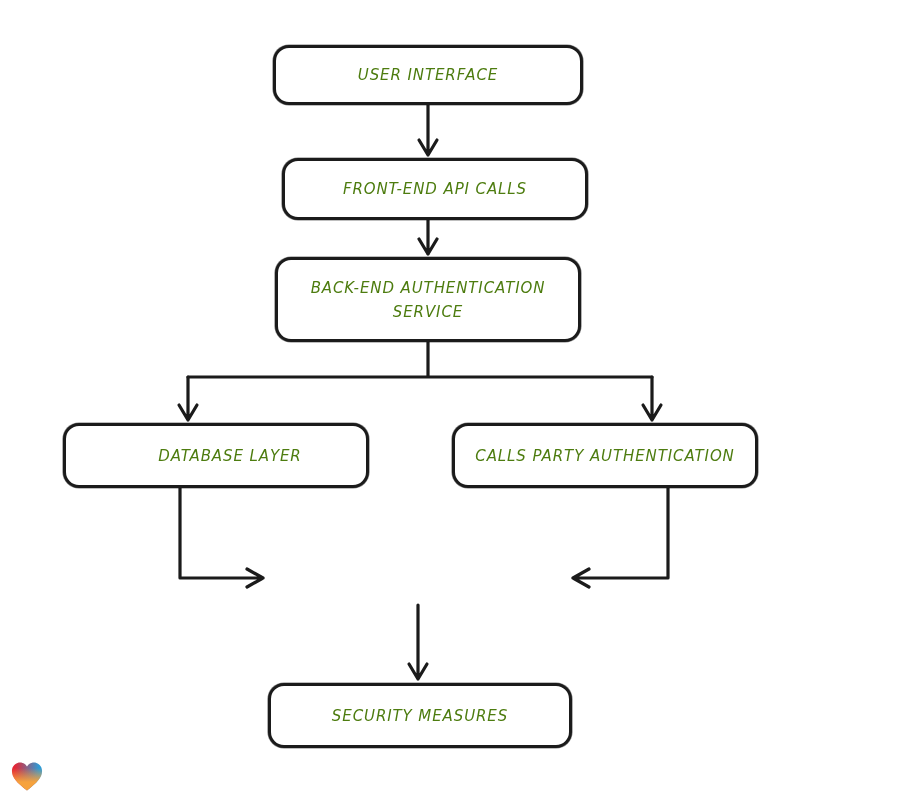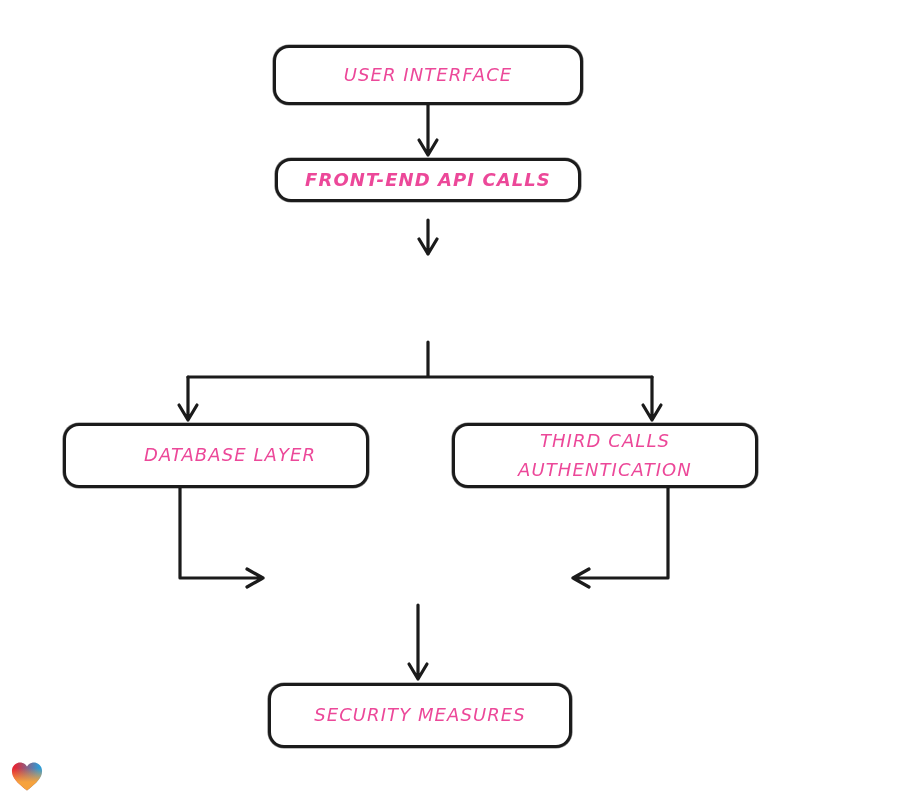--- a/index.html
+++ b/index.html
@@ -6,29 +6,29 @@
   #canvas{
     position:relative;width:911px;height:810px;background:#ffffff;overflow:hidden;
     font-family:"DejaVu Sans",sans-serif;
   }
   .node{
     position:absolute;background:#ffffff;border:3.5px solid #1b1b1b;border-radius:16px;
     box-sizing:border-box;display:flex;align-items:center;justify-content:center;
     text-align:center;box-shadow:0 0 0 0.6px rgba(20,20,20,.55);
   }
   .node .label{
-    font-style:italic;font-size:18px;letter-spacing:.06em;color:#ec4899;
+    font-style:italic;font-size:15px;letter-spacing:.06em;color:#4d7c0f;
     white-space:pre-line;line-height:1.6;padding:0 10px;
   }
   #edges{position:absolute;left:0;top:0;pointer-events:none;}
   #edges path{fill:none;stroke:#1b1b1b;stroke-width:3.2;stroke-linecap:round;stroke-linejoin:round;}
   #heart{position:absolute;left:9px;top:757px;width:36px;height:38px;cursor:pointer;}
   
   #n-ui{left:273px;top:45px;width:310px;height:60px;}
-  #n-fe{left:275px;top:158px;width:306px;height:44px;font-weight:bold;}
+  #n-fe{left:282px;top:158px;width:306px;height:62px;}
   #n-be{left:275px;top:257px;width:306px;height:85px;}
   #n-db{left:63px;top:423px;width:306px;height:65px;padding-left:28px;}
   #n-tp{left:452px;top:423px;width:306px;height:65px;}
   #n-ss{left:267px;top:540px;width:303px;height:65px;}
   #n-sm{left:268px;top:683px;width:304px;height:65px;text-align:right;}
 </style>
 </head>
 <body>
 
 <div id="canvas">
@@ -45,27 +45,31 @@
   </svg>
 
   <div class="node" id="n-ui">
     <span class="label">USER INTERFACE</span>
   </div>
 
   <div class="node" id="n-fe">
     <span class="label">FRONT-END API CALLS</span>
   </div>
 
+  <div class="node" id="n-be">
+    <span class="label">BACK-END AUTHENTICATION
+SERVICE</span>
+  </div>
 
   <div class="node" id="n-db">
     <span class="label">DATABASE LAYER</span>
   </div>
 
   <div class="node" id="n-tp">
-    <span class="label">THIRD CALLS AUTHENTICATION</span>
+    <span class="label">CALLS PARTY AUTHENTICATION</span>
   </div>
 
 
   <div class="node" id="n-sm">
     <span class="label">SECURITY MEASURES</span>
   </div>
 
   <svg id="heart" viewBox="0 0 32 32">
     <defs>
       <linearGradient id="hx" x1="0" y1="0" x2="1" y2="0">

